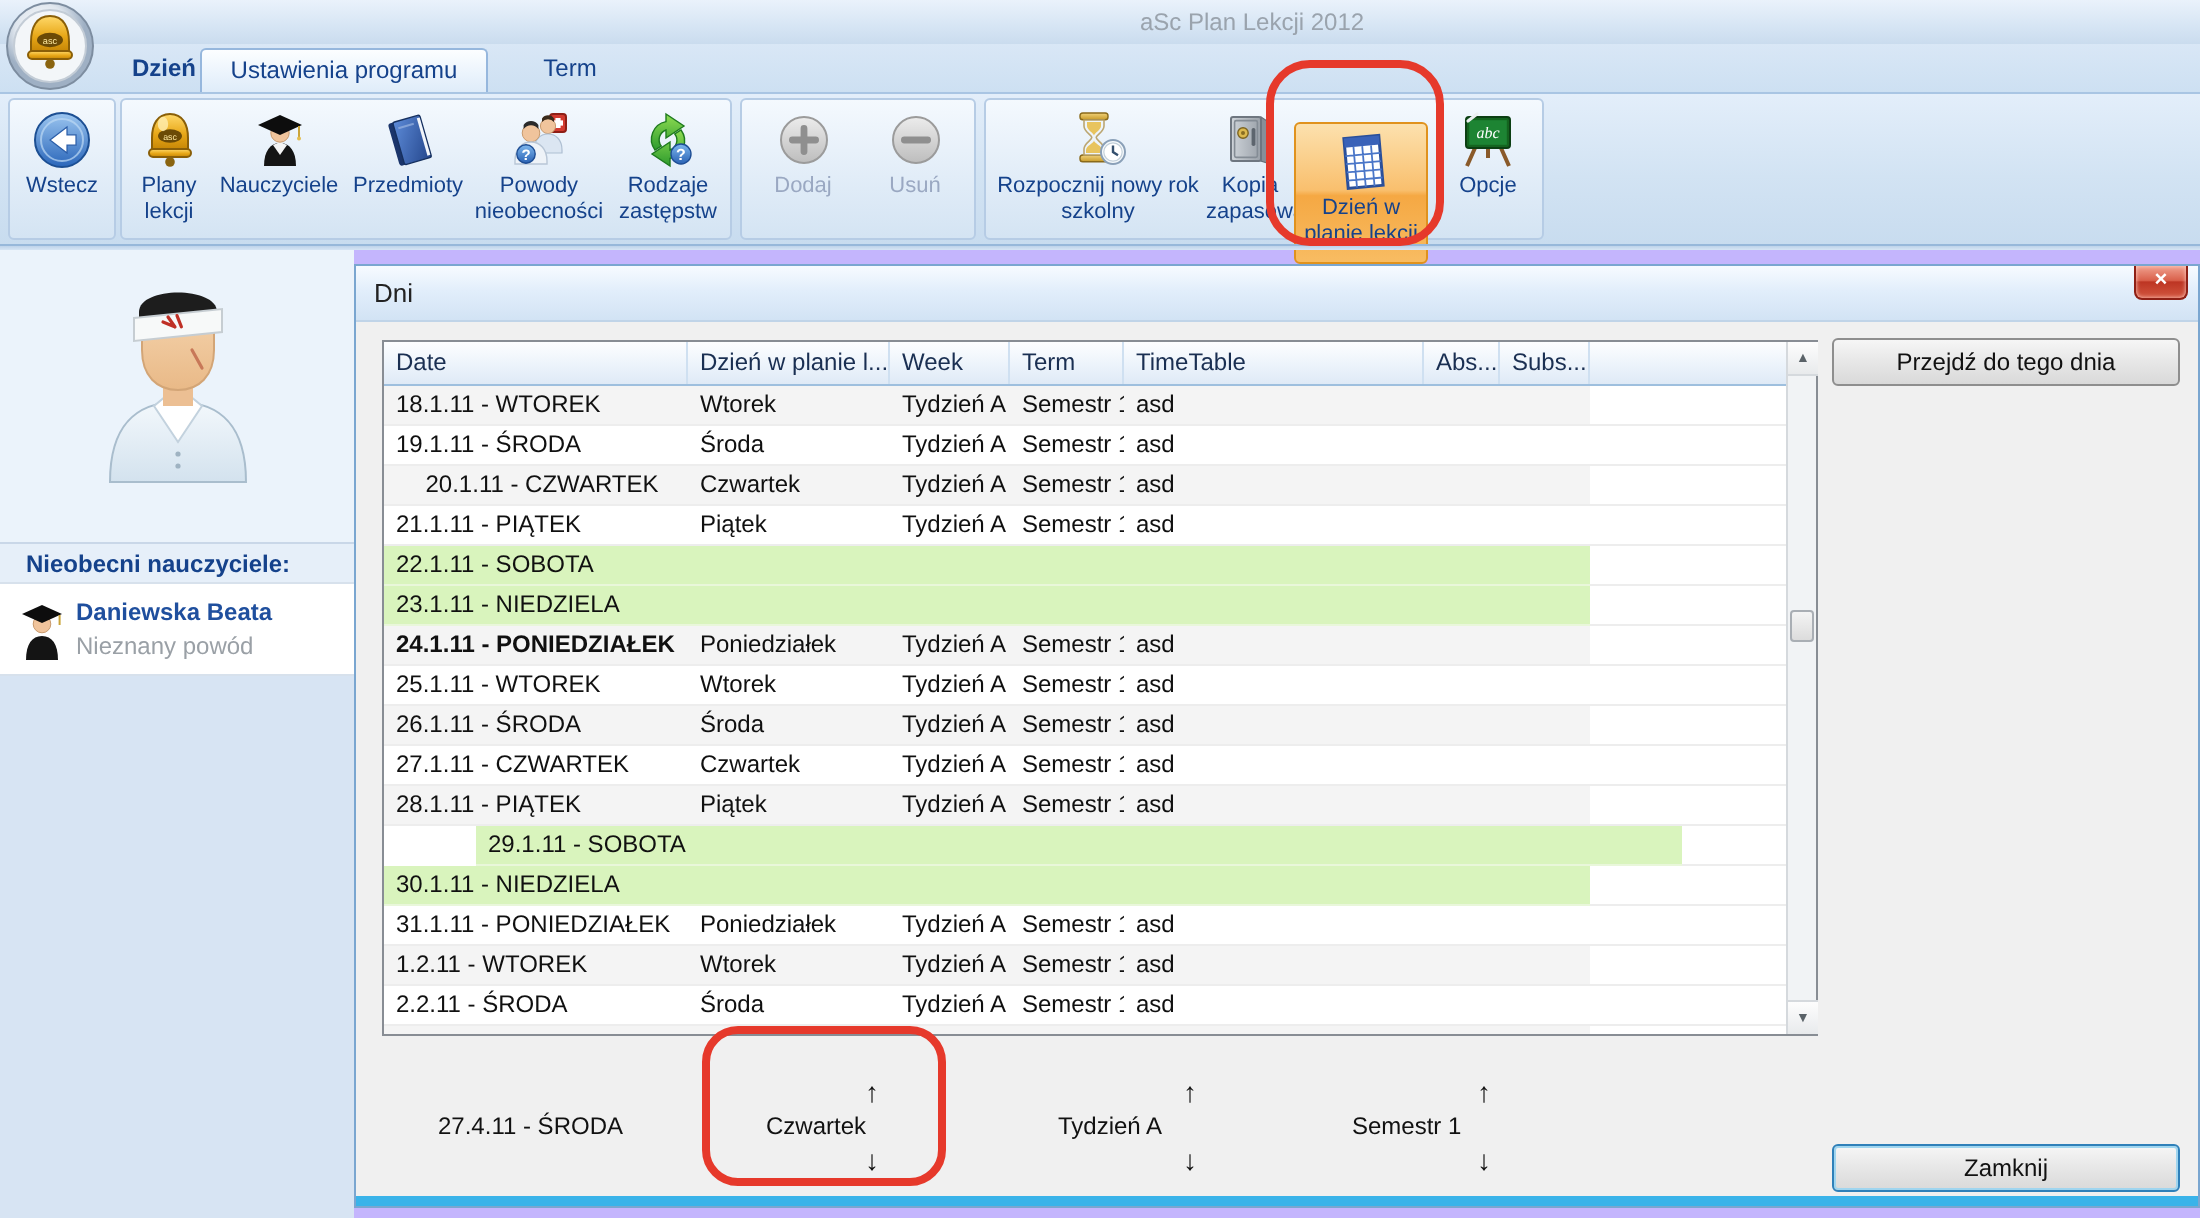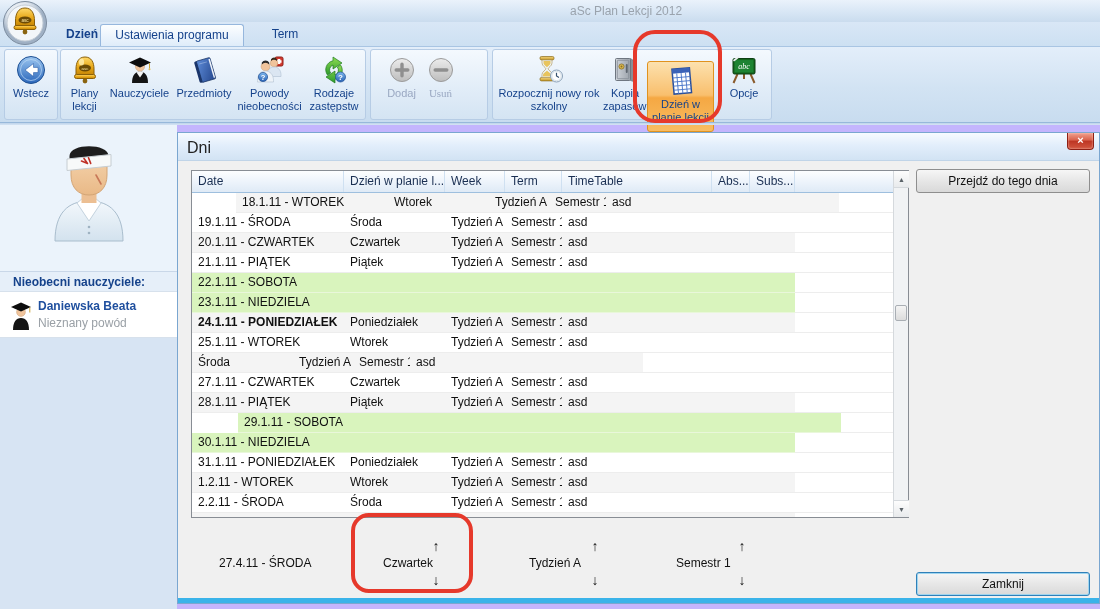--- a/index.html
+++ b/index.html
@@ -51,21 +51,21 @@
   .teacher-reason { position:absolute; left:38px; top:24px; font-size:12px; color:#9aa0a6; }
   .grad-small { position:absolute; left:9px; top:7px; width:24px; height:32px; }
   .patient { position:absolute; left:36px; top:10px; width:106px; height:112px; }
 
   
   .dialog { position:absolute; left:177px; top:132px; width:923px; height:472px;
     background:#f0f0f0; border:1px solid #7aa6d0; }
   .dlg-titlebar { position:absolute; left:0; top:0; width:100%; height:28px;
     background:linear-gradient(#f7fbff,#e2eefb 45%,#d2e3f4);
     border-bottom:1px solid #c0d4e8; }
-  .dlg-title { position:absolute; left:9px; top:6px; font-size:16px; color:#222; }
+  .dlg-title { position:absolute; left:9px; top:6px; font-size:13px; color:#222; }
   .dlg-close { position:absolute; right:5px; top:0px; width:27px; height:17px;
     background:linear-gradient(#f0a08e,#d9604b 45%,#bd3523 50%,#d2563f);
     border:1px solid #8e2015; border-top:none; border-radius:0 0 4px 4px;
     color:#fff; font-size:11px; font-weight:bold; text-align:center; line-height:15px;
     cursor:default; box-shadow:inset 0 0 2px #ffd0c5; }
   .dlg-bottom-stripe { position:absolute; left:0; bottom:0; width:100%; height:5px; background:#3ab3e9; }
 
   .goto-btn, .close-btn { position:absolute; left:738px; width:174px; height:24px;
     background:linear-gradient(#f6f6f6,#e8e8e8 45%,#d9d9d9);
     border:1px solid #8e8e8e; border-radius:3px;
@@ -281,21 +281,21 @@
                   <stop offset="0%" stop-color="#ececec"></stop>
                   <stop offset="100%" stop-color="#bdbdbd"></stop>
                 </linearGradient>
               </defs>
             <circle cx="16" cy="16" r="11.5" fill="url(#gy)" stroke="#9b9b9b"></circle>
             <path d="M16 10.2 V21.8 M10.2 16 H21.8" stroke="#8f8f8f" stroke-width="3.4" stroke-linecap="round"></path>
           </svg>
         </div>
         <div class="rlabel">Dodaj</div>
       </div>
-      <div class="rbtn disabled" style="left:42px;width:55px;font-family:Liberation Serif, serif;">
+      <div class="rbtn disabled" style="left:59px;width:55px;">
         <div class="ricon">
           <svg width="32" height="32" viewBox="0 0 32 32">
             <circle cx="16" cy="16" r="11.5" fill="url(#gy)" stroke="#9b9b9b"></circle>
             <path d="M10.2 16 H21.8" stroke="#8f8f8f" stroke-width="3.4" stroke-linecap="round"></path>
           </svg>
         </div>
         <div class="rlabel">Usuń</div>
       </div>
     </div>
 
@@ -423,41 +423,41 @@
           <div class="hcell" style="width: 101px;">Dzień w planie l...</div>
           <div class="hcell" style="width: 60px;">Week</div>
           <div class="hcell" style="width: 57px;">Term</div>
           <div class="hcell" style="width: 150px;">TimeTable</div>
           <div class="hcell" style="width: 38px;">Abs...</div>
           <div class="hcell" style="width: 45px;">Subs...</div>
           <div class="hfill"></div>
         </div>
       <div class="tbody">
           <div class="trow zebra">
-            <div class="tcell" style="width: 152px; margin-left: 44px;">18.1.11 - WTOREK</div>
+            <div class="tcell" style="width: 152px;">18.1.11 - WTOREK</div>
             <div class="tcell" style="width: 101px;">Wtorek</div>
             <div class="tcell" style="width: 60px;">Tydzień A</div>
             <div class="tcell" style="width: 57px;">Semestr 1</div>
             <div class="tcell" style="width: 150px;">asd</div>
             <div class="tcell" style="width: 38px;"></div>
             <div class="tcell" style="width: 45px;"></div>
             <div class="tfill"></div>
           </div>
           <div class="trow">
             <div class="tcell" style="width: 152px;">19.1.11 - ŚRODA</div>
             <div class="tcell" style="width: 101px;">Środa</div>
             <div class="tcell" style="width: 60px;">Tydzień A</div>
             <div class="tcell" style="width: 57px;">Semestr 1</div>
             <div class="tcell" style="width: 150px;">asd</div>
             <div class="tcell" style="width: 38px;"></div>
             <div class="tcell" style="width: 45px;"></div>
             <div class="tfill"></div>
           </div>
           <div class="trow zebra">
-            <div class="tcell" style="width: 152px;">20.1.11 - CZWARTEK</div>
+            <div class="tcell" style="width: 152px; text-align: center;">20.1.11 - CZWARTEK</div>
             <div class="tcell" style="width: 101px;">Czwartek</div>
             <div class="tcell" style="width: 60px;">Tydzień A</div>
             <div class="tcell" style="width: 57px;">Semestr 1</div>
             <div class="tcell" style="width: 150px;">asd</div>
             <div class="tcell" style="width: 38px;"></div>
             <div class="tcell" style="width: 45px;"></div>
             <div class="tfill"></div>
           </div>
           <div class="trow">
             <div class="tcell" style="width: 152px;">21.1.11 - PIĄTEK</div>
@@ -503,20 +503,21 @@
             <div class="tcell" style="width: 152px;">25.1.11 - WTOREK</div>
             <div class="tcell" style="width: 101px;">Wtorek</div>
             <div class="tcell" style="width: 60px;">Tydzień A</div>
             <div class="tcell" style="width: 57px;">Semestr 1</div>
             <div class="tcell" style="width: 150px;">asd</div>
             <div class="tcell" style="width: 38px;"></div>
             <div class="tcell" style="width: 45px;"></div>
             <div class="tfill"></div>
           </div>
           <div class="trow zebra">
+            <div class="tcell" style="width: 152px;">26.1.11 - ŚRODA</div>
             <div class="tcell" style="width: 101px;">Środa</div>
             <div class="tcell" style="width: 60px;">Tydzień A</div>
             <div class="tcell" style="width: 57px;">Semestr 1</div>
             <div class="tcell" style="width: 150px;">asd</div>
             <div class="tcell" style="width: 38px;"></div>
             <div class="tcell" style="width: 45px;"></div>
             <div class="tfill"></div>
           </div>
           <div class="trow">
             <div class="tcell" style="width: 152px;">27.1.11 - CZWARTEK</div>

